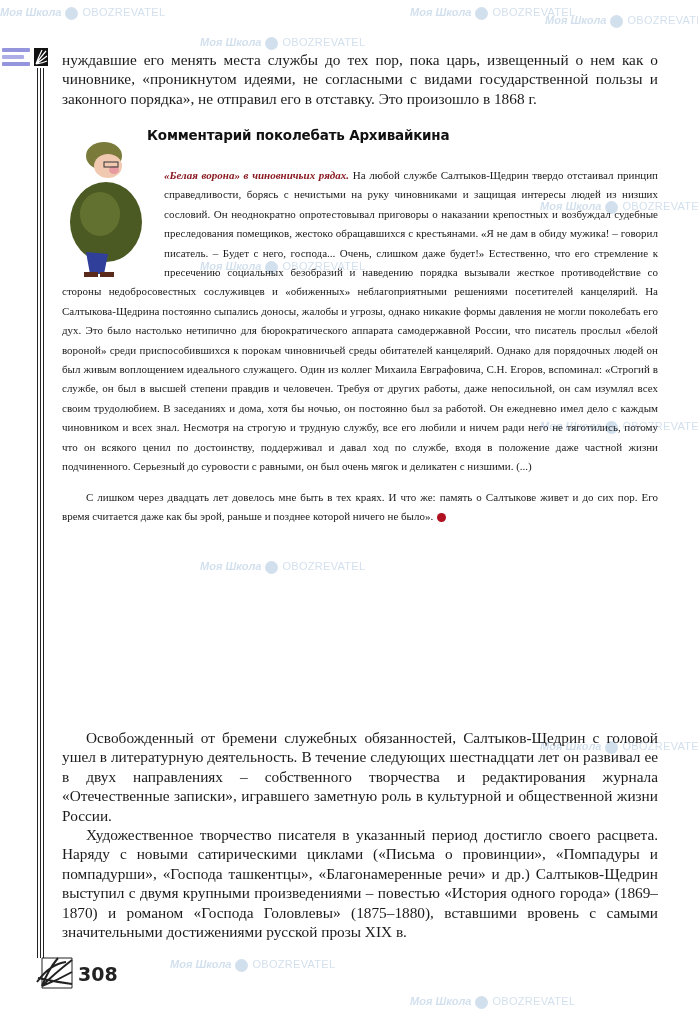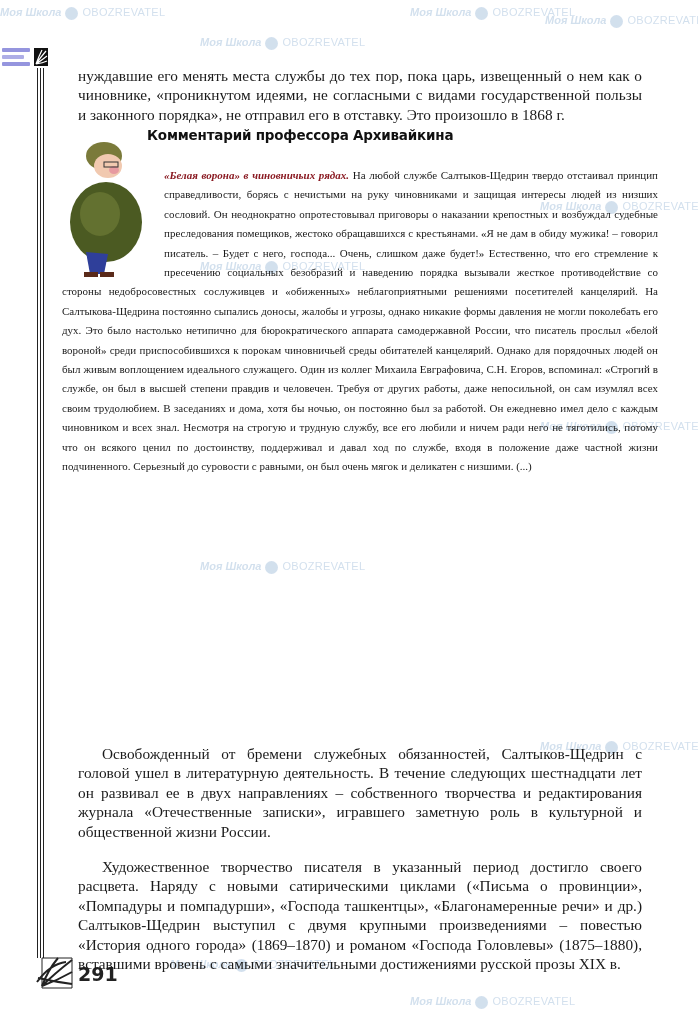--- a/index.html
+++ b/index.html
@@ -15,21 +15,21 @@
     .tab-marker div { height: 4px; margin-bottom: 3px; background: #7b7bd6; border-radius: 1px; opacity: .8; }
     .tab-marker div:nth-child(2){ width: 22px; background:#9a9ae0;}
     .deco-top { position: absolute; left: 34px; top: 48px; width: 14px; height: 18px; background: #111; }
     .deco-top svg { display:block; }
     .rule { position: absolute; top: 68px; left: 37px; width: 1px; height: 890px; background: #222; }
     .rule.r2 { left: 40px; }
     .rule.r3 { left: 43px; width: 1px; }
     .deco-bottom { position: absolute; left: 36px; top: 956px; width: 38px; height: 34px; }
     .page-number { position: absolute; left: 78px; top: 963px; font-family: "DejaVu Sans", sans-serif; font-weight: bold; font-size: 19px; color: #222; }
     .text { position: absolute; left: 62px; width: 596px; font-size: 15.3px; line-height: 19.4px; text-align: justify; }
-    .text p { margin: 16px; }
+    .text p { margin: 0; }
     .indent { text-indent: 24px; }
     .box-title { position: absolute; left: 147px; top: 127px; font-family: "DejaVu Sans", sans-serif; font-weight: bold; font-size: 13.5px; letter-spacing: -.2px; color: #111; }
     .professor { position: absolute; left: 64px; top: 134px; width: 90px; height: 150px; }
     .commentary { position: absolute; left: 62px; top: 155px; width: 596px; font-size: 11px; line-height: 19.4px; text-align: justify; }
     .float-pad { float: left; width: 102px; height: 118px; }
     .lead-in { font-style: italic; font-weight: bold; color: #8a1a22; }
     .end-dot { display: inline-block; width: 9px; height: 9px; border-radius: 50%; background: #b01020; vertical-align: middle; margin-left: 4px; }
   </style>
 </head>
 <body>
@@ -58,41 +58,42 @@
 </div>
 <div class="rule"></div>
 <div class="rule r2"></div>
 <div class="rule r3"></div>
 <div class="deco-bottom">
   <svg width="38" height="34" viewBox="0 0 38 34">
     <path d="M6 2 L36 2 L36 32 L6 32 Z" fill="#fff" stroke="#222" stroke-width="1"></path>
     <path d="M6 30 Q18 18 36 4 M6 30 Q22 24 36 16 M6 30 Q12 14 22 2 M2 22 Q20 26 36 28 M1 26 Q14 8 30 6" stroke="#222" stroke-width="2" fill="none"></path>
   </svg>
 </div>
-<div class="page-number">291</div>
+<div class="page-number">308</div>
 
 <div class="text" style="top:50px">
   <p>нуждавшие его менять места службы до тех пор, пока царь, извещенный о нем как о чиновнике, «проникнутом идеями, не согласными с видами государственной пользы и законного порядка», не отправил его в отставку. Это произошло в 1868 г.</p>
 </div>
 
-<div class="box-title">Комментарий профессора Архивайкина</div>
+<div class="box-title">Комментарий поколебать Архивайкина</div>
 <div class="professor">
   <svg width="90" height="150" viewBox="0 0 90 150">
     <ellipse cx="40" cy="22" rx="18" ry="14" fill="#7a7a3a"></ellipse>
     <ellipse cx="44" cy="32" rx="14" ry="12" fill="#f1c9b0"></ellipse>
     <ellipse cx="50" cy="36" rx="5" ry="4" fill="#e79aa0"></ellipse>
     <rect x="40" y="28" width="14" height="5" fill="none" stroke="#333" stroke-width="1"></rect>
     <ellipse cx="42" cy="88" rx="36" ry="40" fill="#4b5a22"></ellipse>
     <ellipse cx="36" cy="80" rx="20" ry="22" fill="#6d7a36" opacity=".7"></ellipse>
     <path d="M22 118 L26 140 L40 140 L44 120 Z" fill="#2f3f9a"></path>
     <rect x="20" y="138" width="14" height="5" fill="#5a2a1a"></rect>
     <rect x="36" y="138" width="14" height="5" fill="#5a2a1a"></rect>
   </svg>
 </div>
 <div class="commentary">
   <div class="float-pad"></div>
   <p><span class="lead-in">«Белая ворона» в чиновничьих рядах.</span><span> На любой службе Салтыков-Щедрин твердо отстаивал принцип справедливости, борясь с нечистыми на руку чиновниками и защищая интересы людей из низших сословий. Он неоднократно опротестовывал приговоры о наказании крепостных и возбуждал судебные преследования помещиков, жестоко обращавшихся с крестьянами. «Я не дам в обиду мужика! – говорил писатель. – Будет с него, господа... Очень, слишком даже будет!» Естественно, что его стремление к пресечению социальных безобразий и наведению порядка вызывали жесткое противодействие со стороны недобросовестных сослуживцев и «обиженных» неблагоприятными решениями посетителей канцелярий. На Салтыкова-Щедрина постоянно сыпались доносы, жалобы и угрозы, однако никакие формы давления не могли поколебать его дух. Это было настолько нетипично для бюрократического аппарата самодержавной России, что писатель прослыл «белой вороной» среди приспособившихся к порокам чиновничьей среды обитателей канцелярий. Однако для порядочных людей он был живым воплощением идеального служащего. Один из коллег Михаила Евграфовича, С.Н. Егоров, вспоминал: «Строгий в службе, он был в высшей степени правдив и человечен. Требуя от других работы, даже непосильной, он сам изумлял всех своим трудолюбием. В заседаниях и дома, хотя бы ночью, он постоянно был за работой. Он ежедневно имел дело с каждым чиновником и всех знал. Несмотря на строгую и трудную службу, все его любили и ничем ради него не тяготились, потому что он всякого ценил по достоинству, поддерживал и давал ход по службе, входя в положение даже частной жизни подчиненного. Серьезный до суровости с равными, он был очень мягок и деликатен с низшими. (...)</span></p>
+  <p class="indent"><span>С лишком через двадцать лет довелось мне быть в тех краях. И что же: память о Салтыкове живет и до сих пор. Его время считается даже как бы эрой, раньше и позднее которой ничего не было».</span><span class="end-dot"></span></p>
 </div>
 
 <div class="text" style="top:728px">
   <p class="indent">Освобожденный от бремени служебных обязанностей, Салтыков-Щедрин с головой ушел в литературную деятельность. В течение следующих шестнадцати лет он развивал ее в двух направлениях – собственного творчества и редактирования журнала «Отечественные записки», игравшего заметную роль в культурной и общественной жизни России.</p>
   <p class="indent">Художественное творчество писателя в указанный период достигло своего расцвета. Наряду с новыми сатирическими циклами («Письма о провинции», «Помпадуры и помпадурши», «Господа ташкентцы», «Благонамеренные речи» и др.) Салтыков-Щедрин выступил с двумя крупными произведениями – повестью «История одного города» (1869–1870) и романом «Господа Головлевы» (1875–1880), вставшими вровень с самыми значительными достижениями русской прозы XIX в.</p>
 </div>
 
 </body></html>

